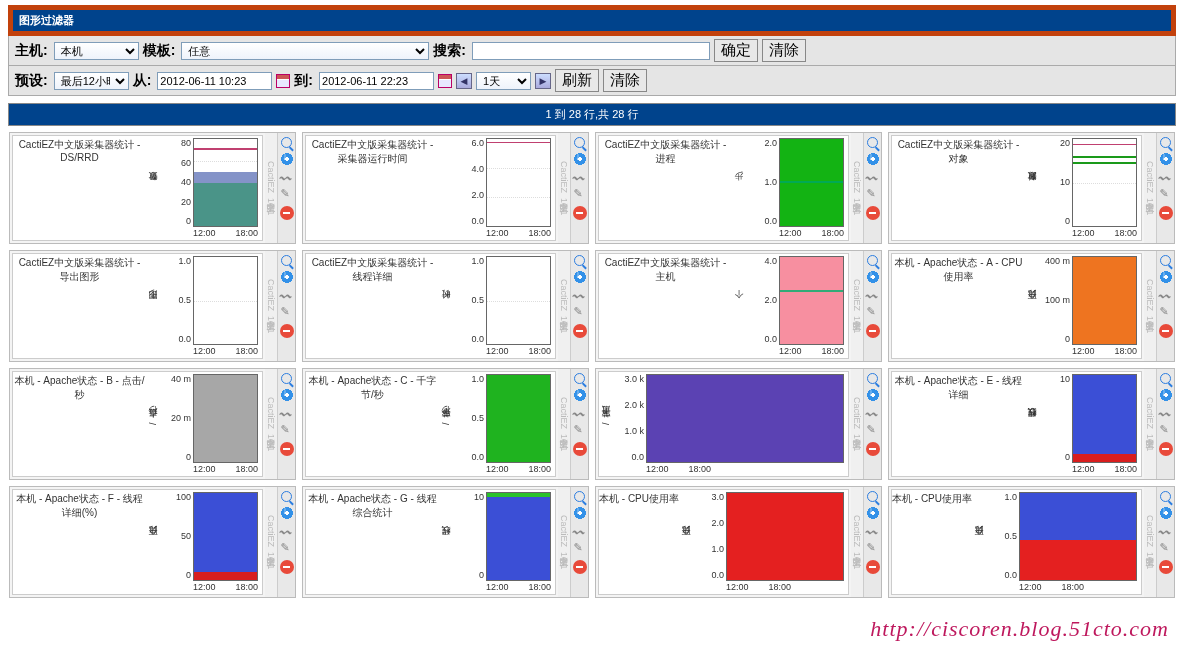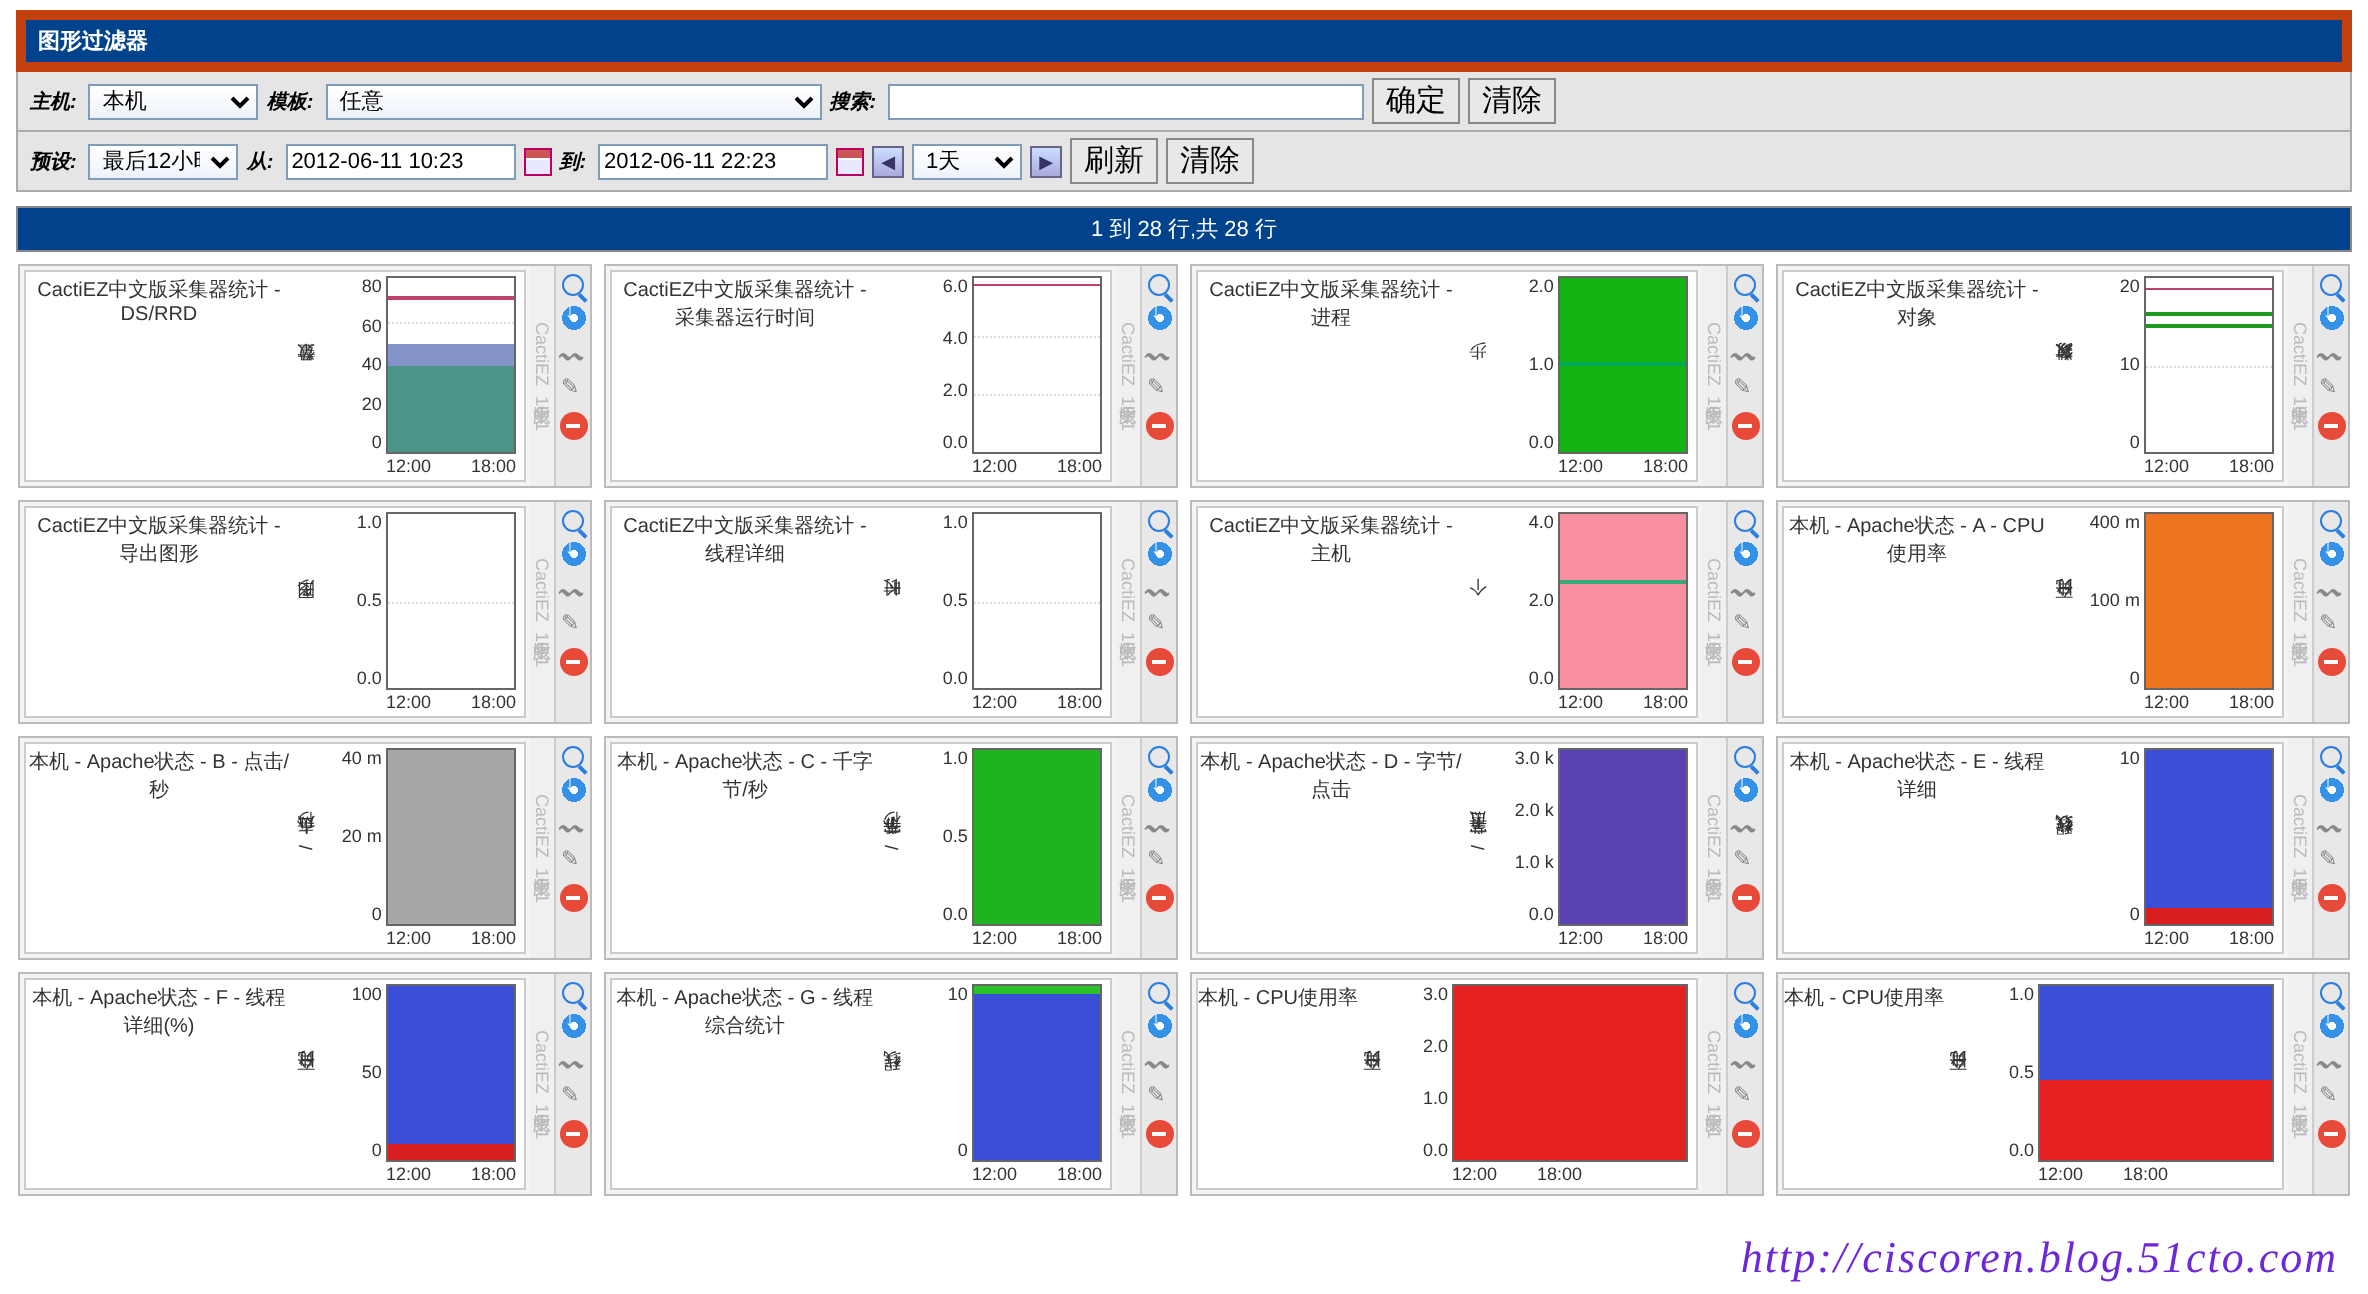--- a/index.html
+++ b/index.html
@@ -1,20 +1,20 @@
 <!DOCTYPE html>
 <html><head>
 <meta charset="utf-8">
 <style>
 * { box-sizing: border-box; margin: 0; padding: 0; }
 body { font-family: Arial, sans-serif; font-size: 11px; background: #fff; width: 1184px; }
 .main { padding: 5px 8px 0 8px; }
 .header-bar { background: #00438c; color: #fff; padding: 3px 6px; font-size: 11px; font-weight: bold; border: 5px solid #c2410c; }
 .filter-row { background: #e5e5e5; padding: 3px 6px; border: 1px solid #aaa; border-top: none; display: flex; align-items: center; gap: 4px; }
-.filter-row label { font-weight: bold; font-size: 10px; margin-right: 2px; font-style: italic; }
+.filter-row label { font-weight: bold; font-size: 14px; margin-right: 2px; }
 .filter-row select, .filter-row input[type=text] { font-size: 11px; border: 1px solid #7f9db9; padding: 1px 2px; background: #fff; height: 18px; }
 .filter-row select { background: linear-gradient(#fff,#eef3fb); }
 .filter-row button { font-size: 15px; border: 1px solid #888; background: #e8e8e8; padding: 1px 6px; cursor: pointer; }
 .sel-host { width: 85px; }
 .sel-tpl { width: 248px; }
 .search-input { width: 238px; }
 .sel-preset { width: 75px; }
 .date-input { width: 115px; }
 .sel-step { width: 55px; }
 .cal-icon { width: 14px; height: 14px; display: inline-block; border: 1px solid #b06; background: linear-gradient(#fff 40%,#e8e8ff 40%); position: relative; }
@@ -41,21 +41,21 @@
 .ic-zoom { border: 1.5px solid #2b7de0; border-radius: 50%; position: relative; width:11px; height:11px; }
 .ic-zoom::after { content:''; position:absolute; width:5px; height:1.5px; background:#2b7de0; bottom:-2px; right:-3px; transform:rotate(45deg); }
 .ic-csv { background: radial-gradient(circle, #fff 20%, #3391e8 20%, #3391e8 60%, transparent 60%); border-radius:50%; position:relative; }
 .ic-csv::before { content:'↓'; position:absolute; color:#fff; font-size:10px; left:3px; top:-1px; }
 .ic-graph { position: relative; }
 .ic-graph::before { content:'〰'; color:#888; font-size:12px; position:absolute; top:-2px; left:0; }
 .ic-edit { position: relative; }
 .ic-edit::before { content:'✎'; color:#888; font-size:11px; position:absolute; top:-1px; left:1px; }
 .ic-stop { background: #e84a3a; border-radius: 50%; position:relative; }
 .ic-stop::before { content:''; position:absolute; width:7px; height:2px; background:#fff; top:6px; left:3.5px; }
-.footer-url { position: fixed; bottom: 5px; right: 15px; font-size: 22px; font-style: italic; color: #6d28d9; font-family: 'Comic Sans MS', cursive; letter-spacing: 1px; }
+.footer-url { position: fixed; bottom: 5px; right: 15px; font-size: 22px; font-style: italic; color: #be185d; font-family: 'Comic Sans MS', cursive; letter-spacing: 1px; }
 </style>
 </head>
 <body>
 
 <div class="main">
   <div class="header-bar">图形过滤器</div>
 
   <div class="filter-row">
     <label>主机:</label>
     <select class="sel-host"><option>本机</option></select>
@@ -431,21 +431,20 @@
         <div class="side-icons">
           <span class="icon ic-zoom"></span>
           <span class="icon ic-csv"></span>
           <span class="icon ic-graph"></span>
           <span class="icon ic-edit"></span>
           <span class="icon ic-stop"></span>
         </div>
       </div>
       <div class="cell">
         <div class="chart-wrap">
-          <div class="chart-title">本机 - Apache状态 - D - 字节/点击</div>
           <div class="chart-body">
             <div class="y-label">字节/点击</div>
             <div class="plot-with-y">
               <div class="y-axis">
                 <span>3.0 k</span>
                 <span>2.0 k</span>
                 <span>1.0 k</span>
                 <span>0.0</span>
               </div>
               <div class="plot-col">

